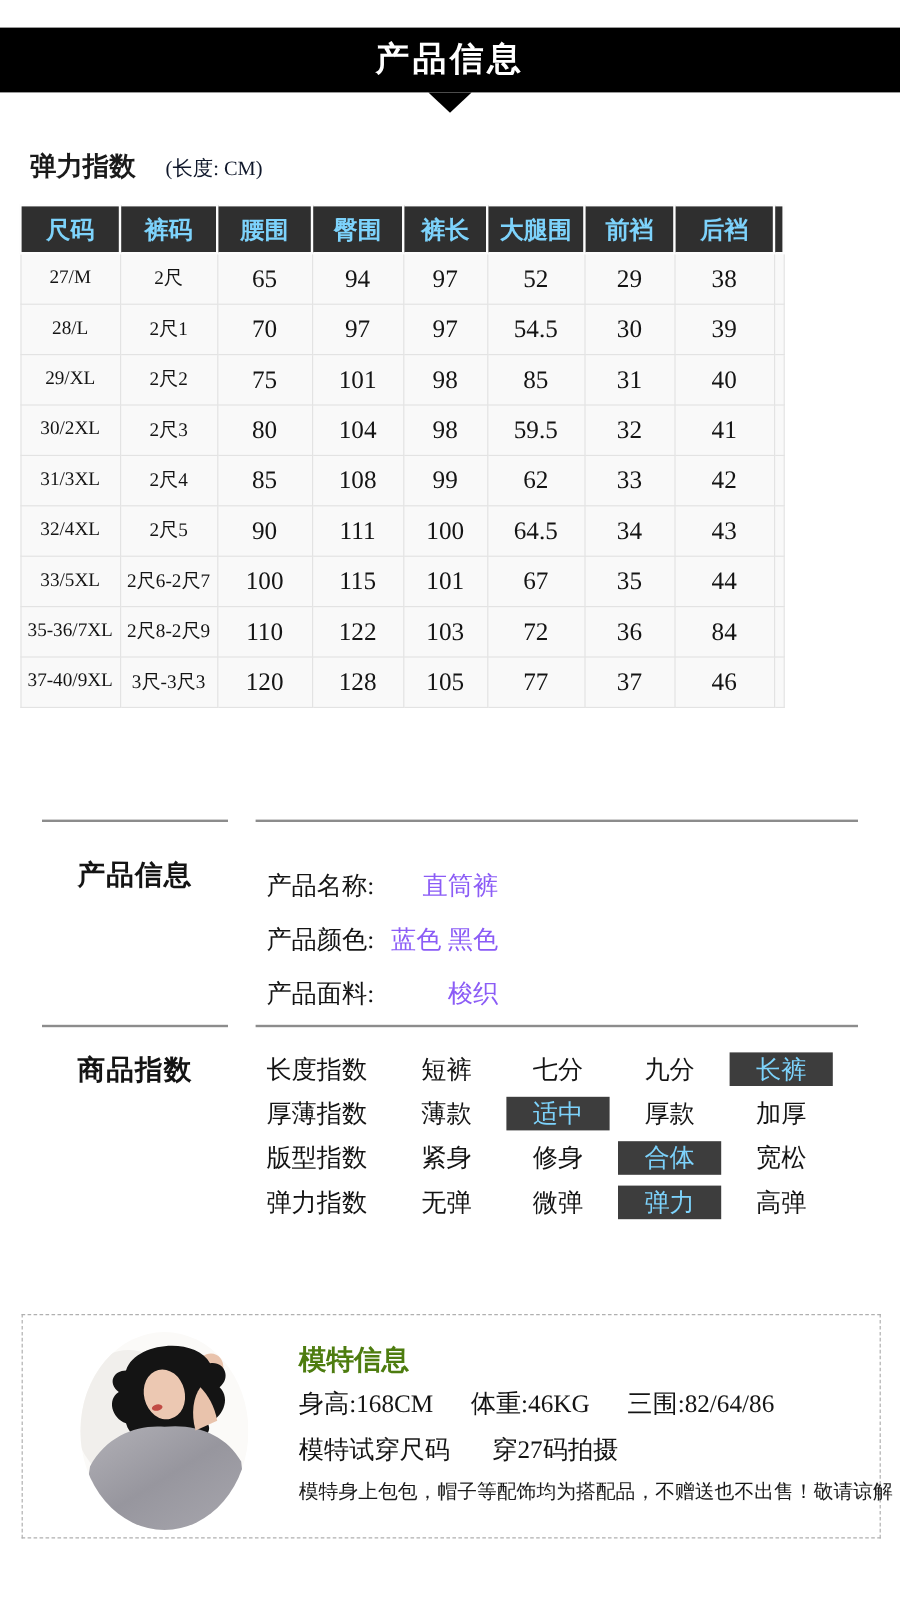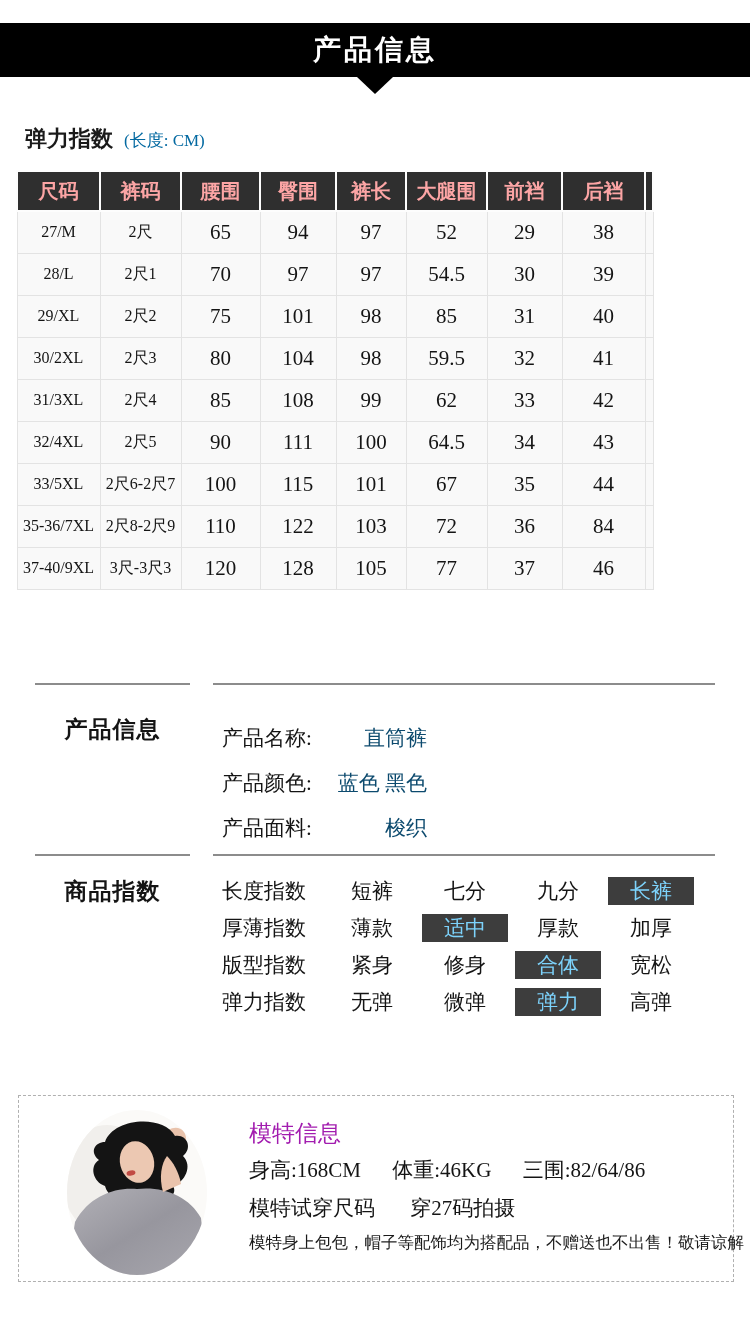--- a/index.html
+++ b/index.html
@@ -23,29 +23,29 @@
     position: absolute; left: 357px; top: 77px;
     width: 0; height: 0;
     border-left: 18px solid transparent;
     border-right: 18px solid transparent;
     border-top: 17px solid #000000;
   }
 
   
   .size-heading { position: absolute; left: 25px; top: 124px; white-space: nowrap; }
   .size-heading .main { font-size: 22px; font-weight: 700; color: #1a1a1a; }
-  .size-heading .unit { font-size: 17px; color: #0369a1; margin-left: 7px; }
+  .size-heading .unit { font-size: 17px; color: #0f172a; margin-left: 21px; }
 
   
   .size-table {
     position: absolute; left: 16px; top: 170px;
     border-collapse: collapse; table-layout: fixed;
   }
   .size-table th {
-    background: #2f2f2f; color: #fca5a5;
+    background: #2f2f2f; color: #7dd3fc;
     height: 40px; font-size: 20px; font-weight: 700;
     border: 2px solid #fdfdfd; 
   }
   .size-table td {
     background: #f9f9f9; height: 42px; text-align: center;
     border: 1px solid #e3e3e3; font-size: 21px; color: #141414;
   }
   .size-table td.c0, .size-table td.c1 { font-size: 16px; }
   .size-table th.clip, .size-table td.clip { padding: 0; }
 
@@ -60,38 +60,38 @@
   .rule.lbl { left: 35px; width: 155px; }
   .rule.cnt { left: 213px; width: 502px; }
   .sec-label {
     position: absolute; left: 35px; width: 155px; text-align: center;
     font-size: 23px; font-weight: 700; color: #141414; letter-spacing: 1px;
   }
 
   .pinfo-rows { position: absolute; left: 222px; top: 715px; }
   .pinfo-row { height: 45px; display: flex; align-items: center; font-size: 21px; justify-content: space-between; }
   .pinfo-row .lab { color: #141414; }
-  .pinfo-row .val { margin-left: 26px; color: #0c4a6e; }
+  .pinfo-row .val { margin-left: 14px; color: #8b5cf6; }
 
   .idx-rows { position: absolute; left: 222px; top: 872px; width: 500px; }
   .idx-row { height: 37px; display: flex; align-items: center; }
   .idx-row .ilab { width: 100px; font-size: 21px; color: #141414; }
   .idx-row .opt {
     width: 86px; margin-left: 7px; height: 28px; line-height: 28px;
     text-align: center; font-size: 21px; color: #141414;
   }
   .idx-row .opt.hl { background: #3d3d3d; color: #7dd3fc; }
 
   
   .model-box {
     position: absolute; left: 18px; top: 1095px; width: 716px; height: 187px;
     border: 1px dashed #b0b0b0; background: #ffffff;
   }
   .model-photo { position: absolute; left: 48px; top: 14px; width: 140px; height: 165px; }
-  .model-title { position: absolute; left: 230px; top: 22px; font-size: 23px; font-weight: 400; color: #a21caf; }
+  .model-title { position: absolute; left: 230px; top: 22px; font-size: 23px; font-weight: 700; color: #4d7c0f; }
   .model-stats { position: absolute; left: 230px; top: 60px; font-size: 21px; white-space: nowrap; color: #141414; }
   .model-stats span { margin-right: 26px; }
   .model-fit { position: absolute; left: 230px; top: 98px; font-size: 21px; white-space: nowrap; color: #141414; }
   .model-fit span { margin-right: 30px; }
   .model-disclaimer { position: absolute; left: 230px; top: 136px; font-size: 16.5px; white-space: nowrap; color: #1a1a1a; }
 </style>
 </head>
 <body>
 
 <div class="page">

